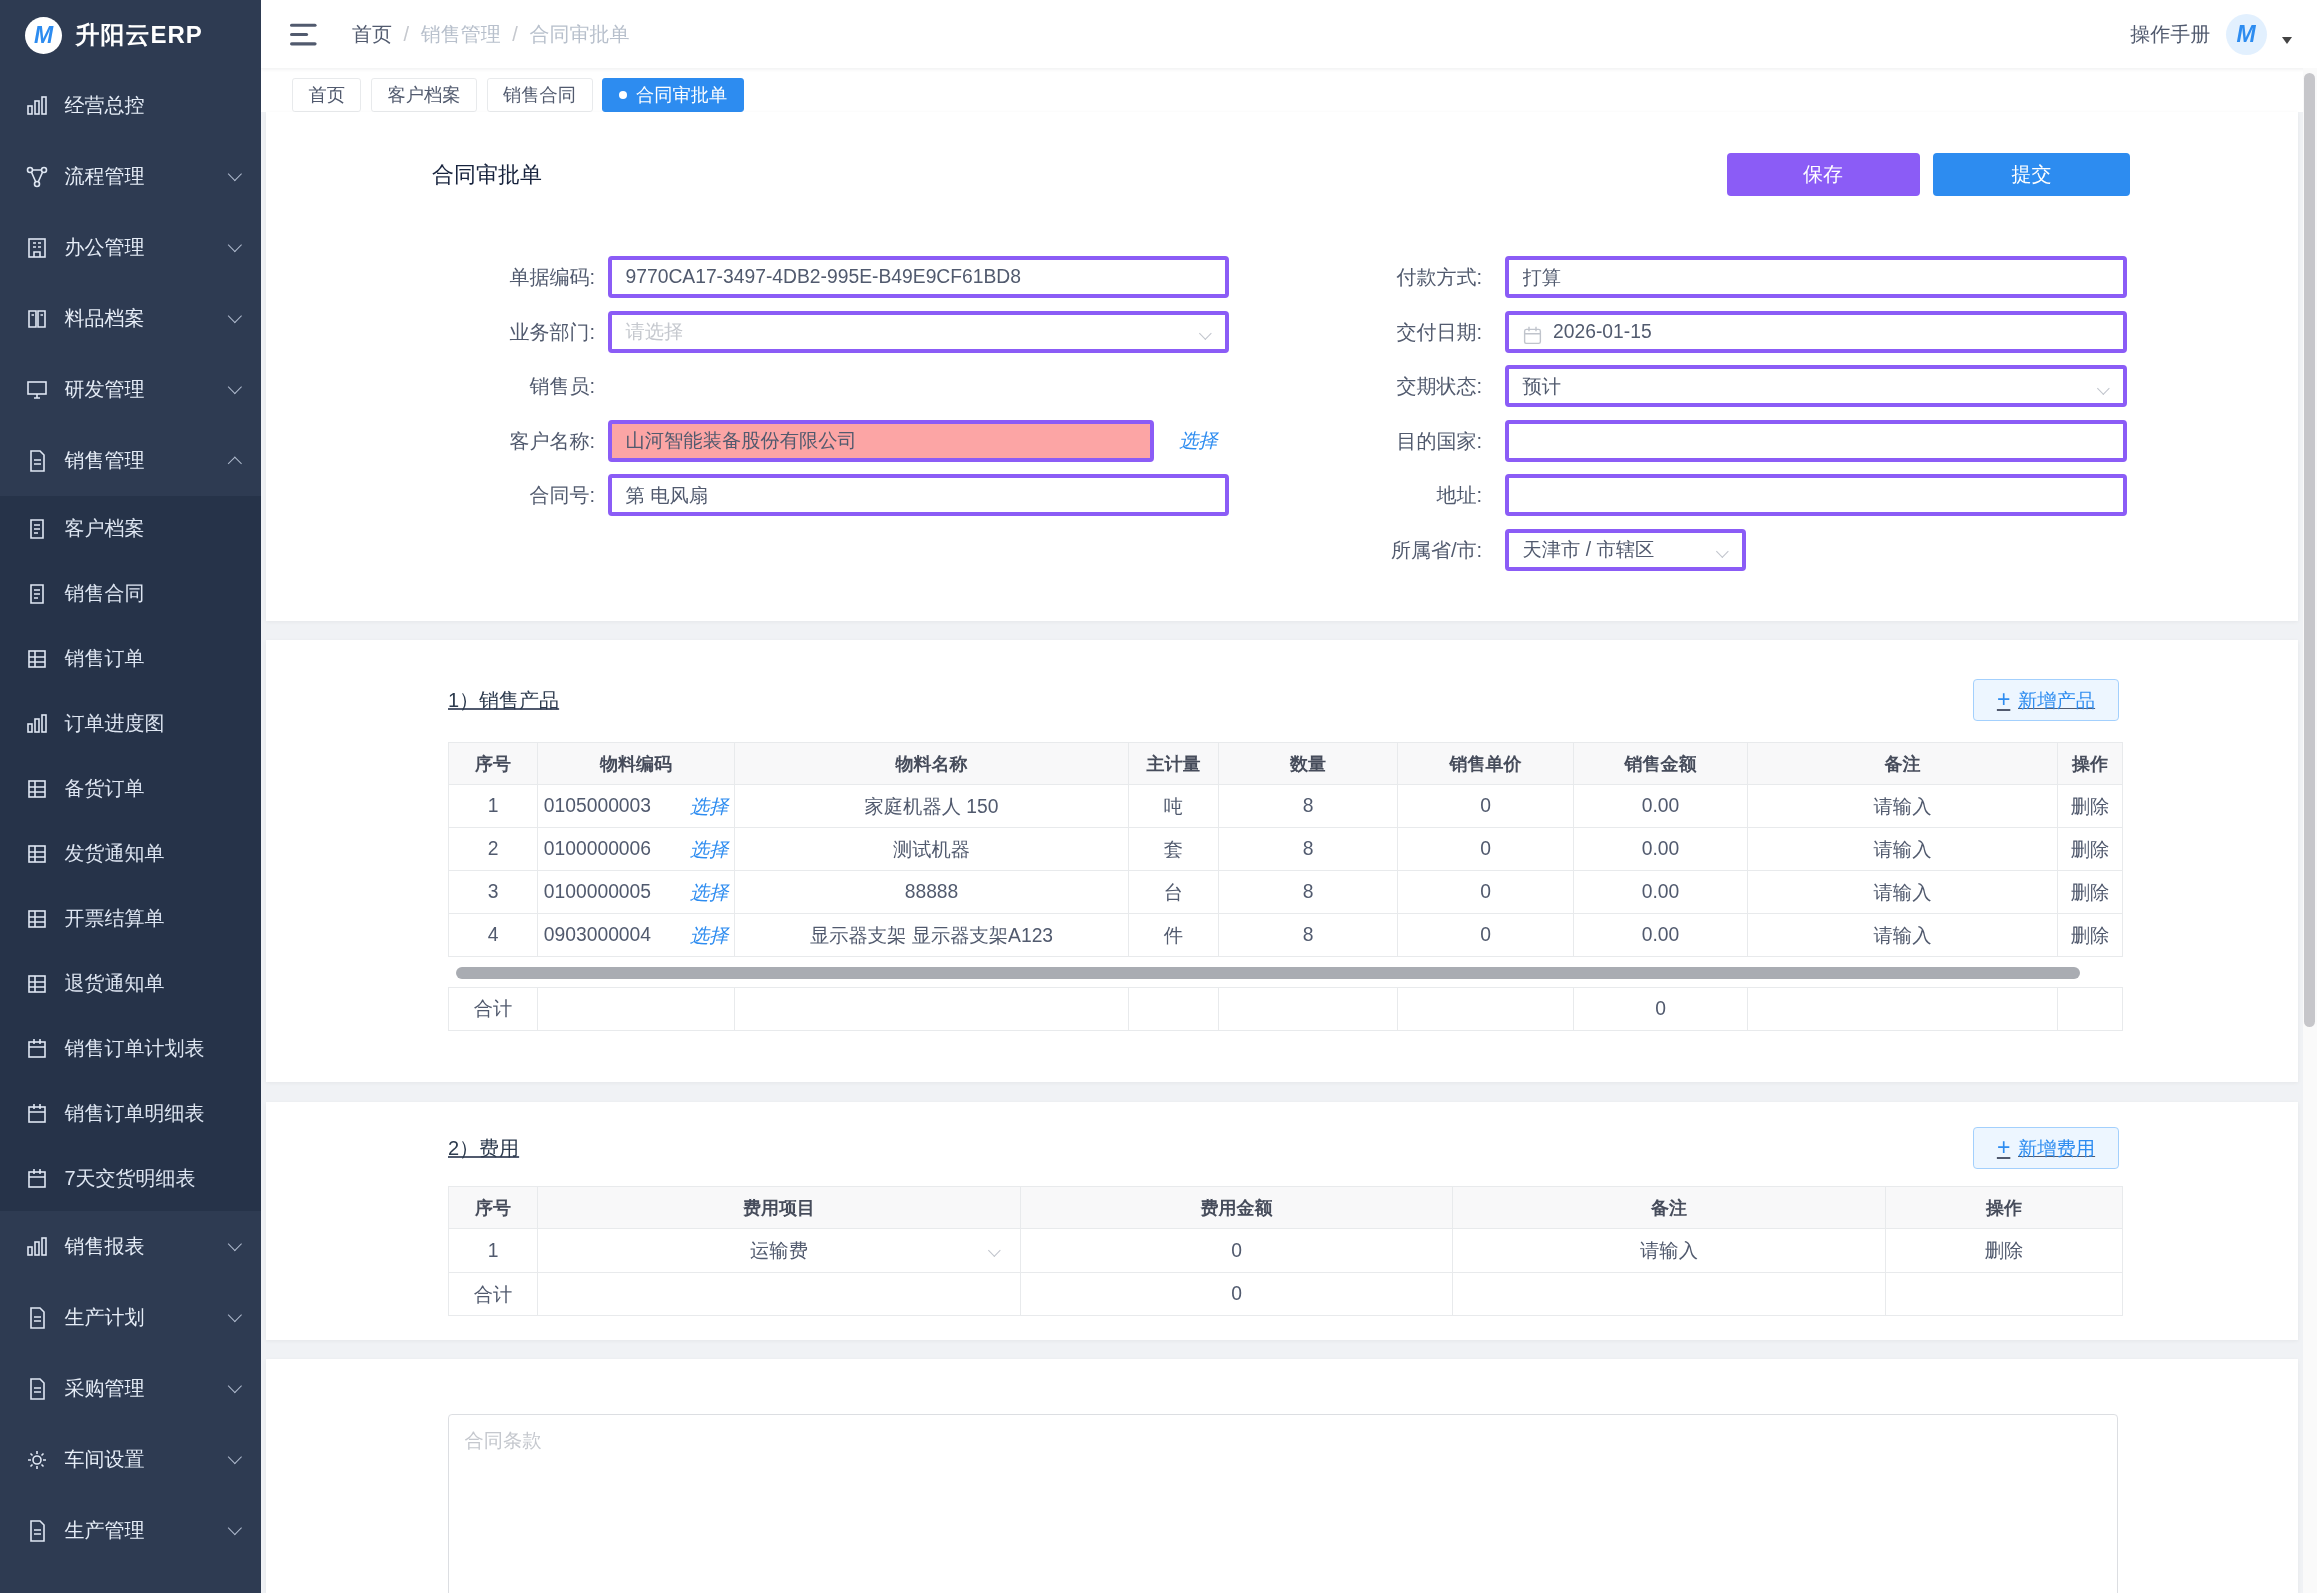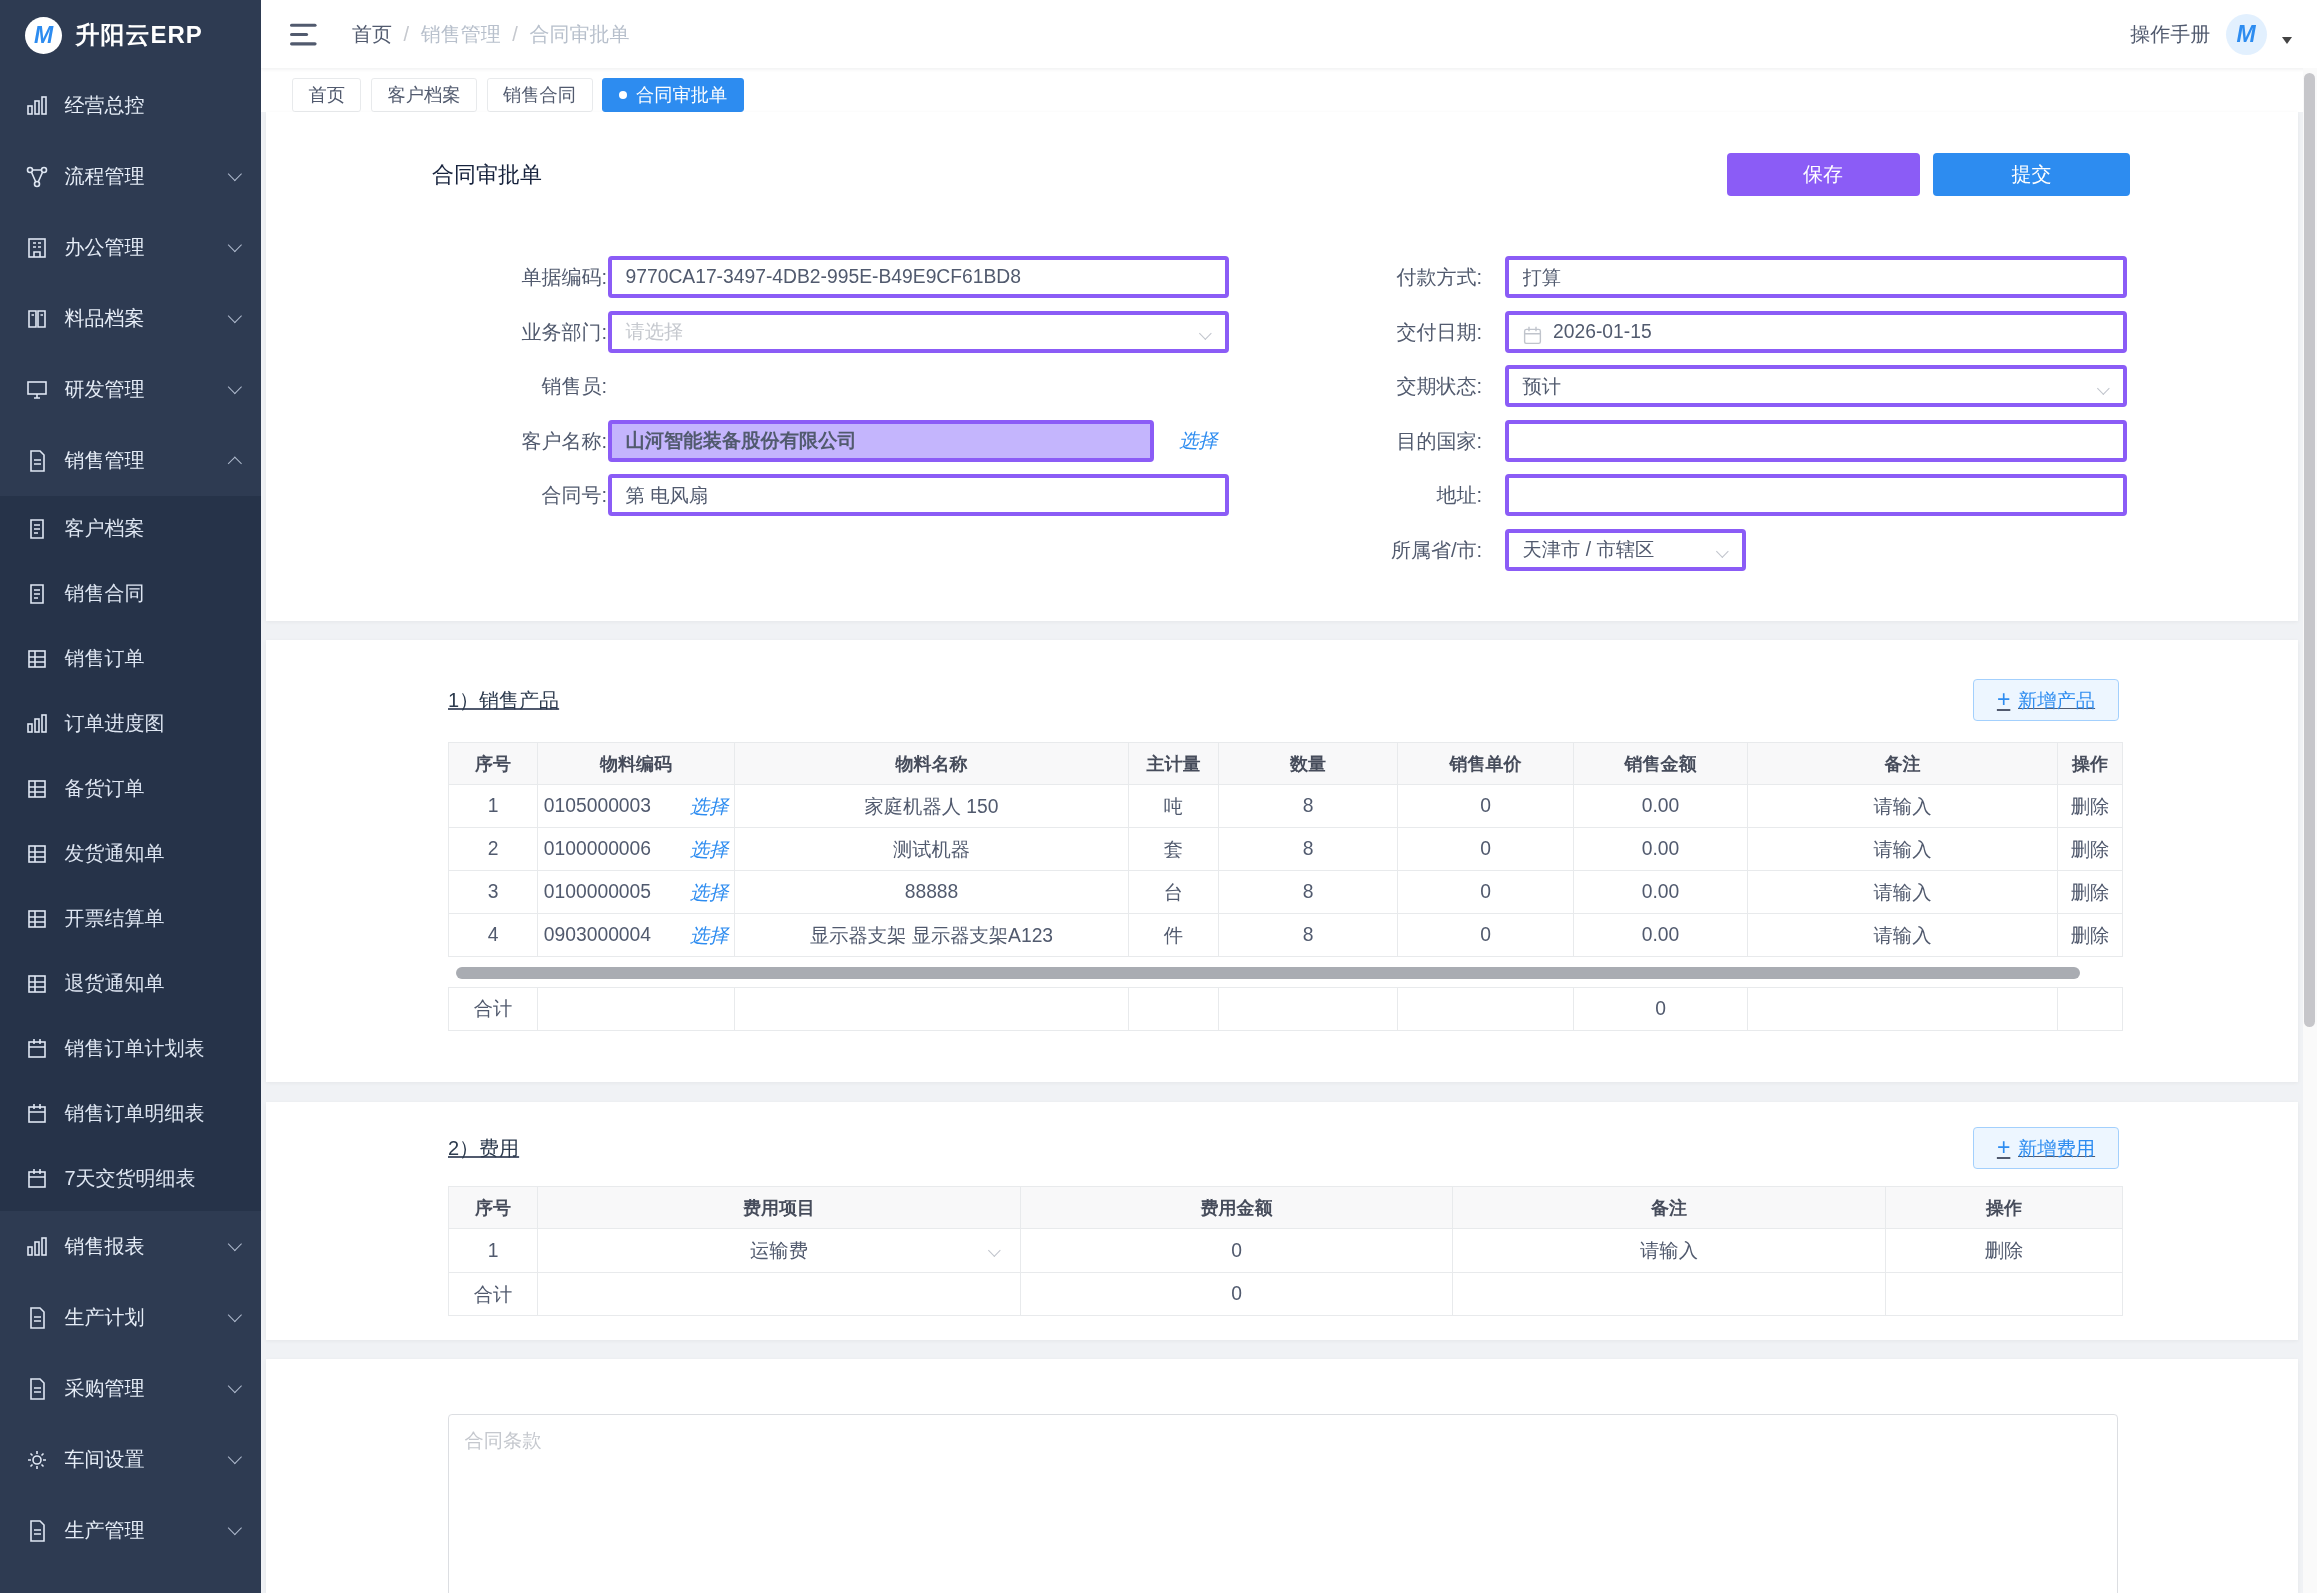--- a/index.html
+++ b/index.html
@@ -52,27 +52,27 @@
   .form-title { font-size:22px; color:#17233d; font-weight:500; }
   .head-btns { margin-left:auto; display:flex; }
   .btn { height:43px; border:none; border-radius:3.9px; font-size:20px; color:#fff; display:flex; align-items:center; justify-content:center; cursor:pointer; font-family:inherit; }
   .btn-save { width:193px; background:#8b5cf6; }
   .btn-submit { width:197px; background:#2d8cf0; margin-left:13.5px; }
 
   
   .form { position:absolute; top:144px; left:0; right:0; }
   .frow { position:relative; height:42px; margin-bottom:12.6px; }
   .flabel { position:absolute; font-size:20px; color:#515a6e; line-height:42px; text-align:right; white-space:nowrap; }
-  .l-label { left:12px; width:329px; }
+  .l-label { left:0; width:329px; }
   .r-label { left:869px; width:347px; }
   .ctrl { position:absolute; height:42px; border:4px solid #8b5cf6; border-radius:3.9px; background:#fff; font-size:19.3px; color:#515a6e; font-family:inherit; }
   input.ctrl { padding:0 13.5px; }
   .l-ctrl { left:342px; width:621px; }
   .r-ctrl { left:1239px; width:622px; }
-  .ctrl.disabled { background:#c4b5fd;font-weight:bold; }
+  .ctrl.disabled { background:#fca5a5; }
   .ctrl.short { width:546px; }
   .ctrl.narrow { width:241px; }
   .sel { display:flex; align-items:center; padding:0 39px 0 13.5px; cursor:pointer; }
   .caret { position:absolute; right:15.4px; top:14.5px; width:8.7px; height:8.7px; border-right:1.9px solid #c0c4cc; border-bottom:1.9px solid #c0c4cc; transform:rotate(45deg); }
   .ph { color:#c5c8ce; }
   .link { color:#2d8cf0; font-size:19.3px; cursor:pointer; text-decoration:none;font-style:italic; }
   .choose-link { position:absolute; left:913px; line-height:42px; }
   .date-ctrl { display:flex; align-items:center; padding:0 13.5px 0 44px; cursor:pointer; }
   .cal-icon { position:absolute; left:12.6px; top:10.6px; width:21px; height:21px; stroke:#c0c4cc; fill:none; stroke-width:1.6; }
 

